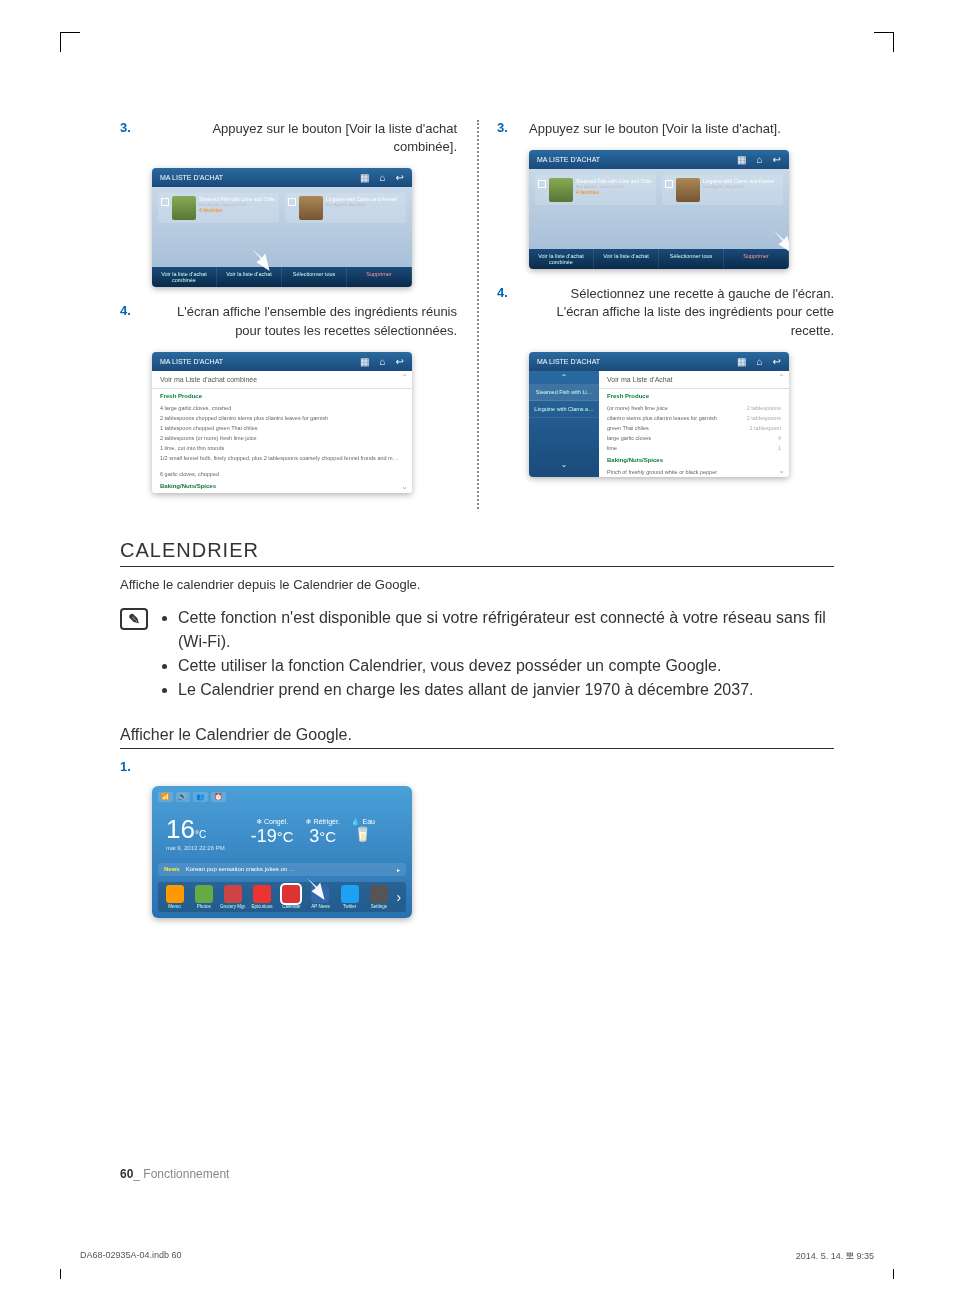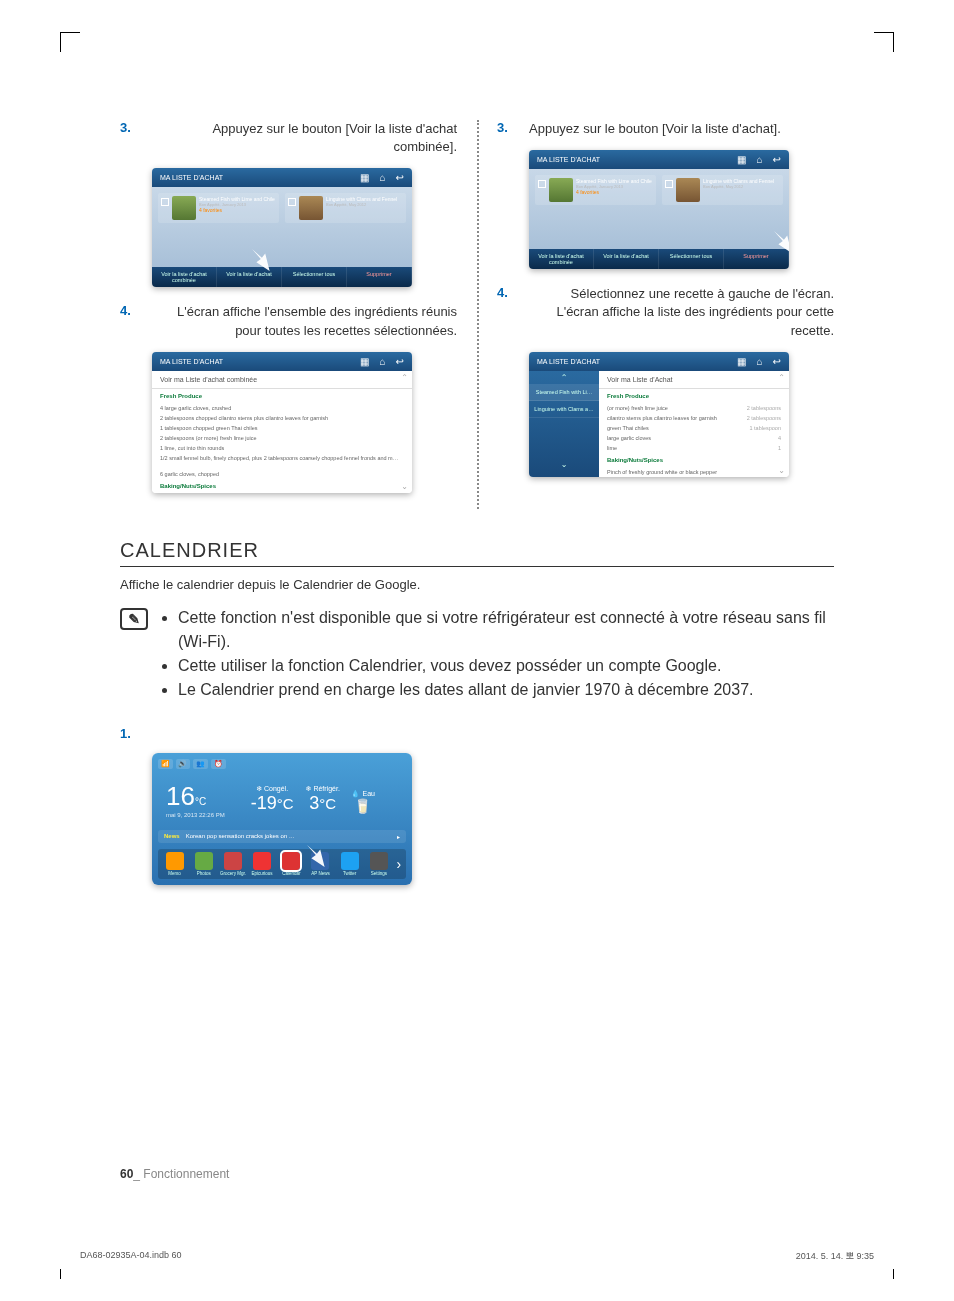--- a/index.html
+++ b/index.html
@@ -278,21 +278,21 @@
   }
   .hs-temp-big {
     font-size: 26px;
     font-weight: 200;
   }
   .hs-temp-big small { font-size: 10px; }
   .hs-date { font-size: 6px; opacity: .8; }
   .hs-temps {
     display: flex;
     gap: 12px;
-    align-items: flex-end;
+    align-items: flex-start;
   }
   .hs-t {
     text-align: center;
     font-size: 7px;
   }
   .hs-t .v { font-size: 18px; font-weight: 200; }
   .hs-news {
     background: rgba(255,255,255,0.1);
     border-radius: 3px;
     padding: 3px 6px;
@@ -551,20 +551,21 @@
   <h2 class="section">CALENDRIER</h2>
   <p class="section-desc">Affiche le calendrier depuis le Calendrier de Google.</p>
   <div class="note-box">
     <div class="note-icon">✎</div>
     <ul class="note-list">
       <li>Cette fonction n'est disponible que si votre réfrigérateur est connecté à votre réseau sans fil (Wi-Fi).</li>
       <li>Cette utiliser la fonction Calendrier, vous devez posséder un compte Google.</li>
       <li>Le Calendrier prend en charge les dates allant de janvier 1970 à décembre 2037.</li>
     </ul>
   </div>
+  <h3 class="sub">Afficher le Calendrier de Google.</h3>
   <div class="step">
     <div class="step-num">1.</div>
   </div>
   <div class="home-screenshot pointer" style="position:relative">
     <div class="hs-top">
         <span>📶</span>
         <span>🔊</span>
         <span>👥</span>
         <span>⏰</span>
       </div>

